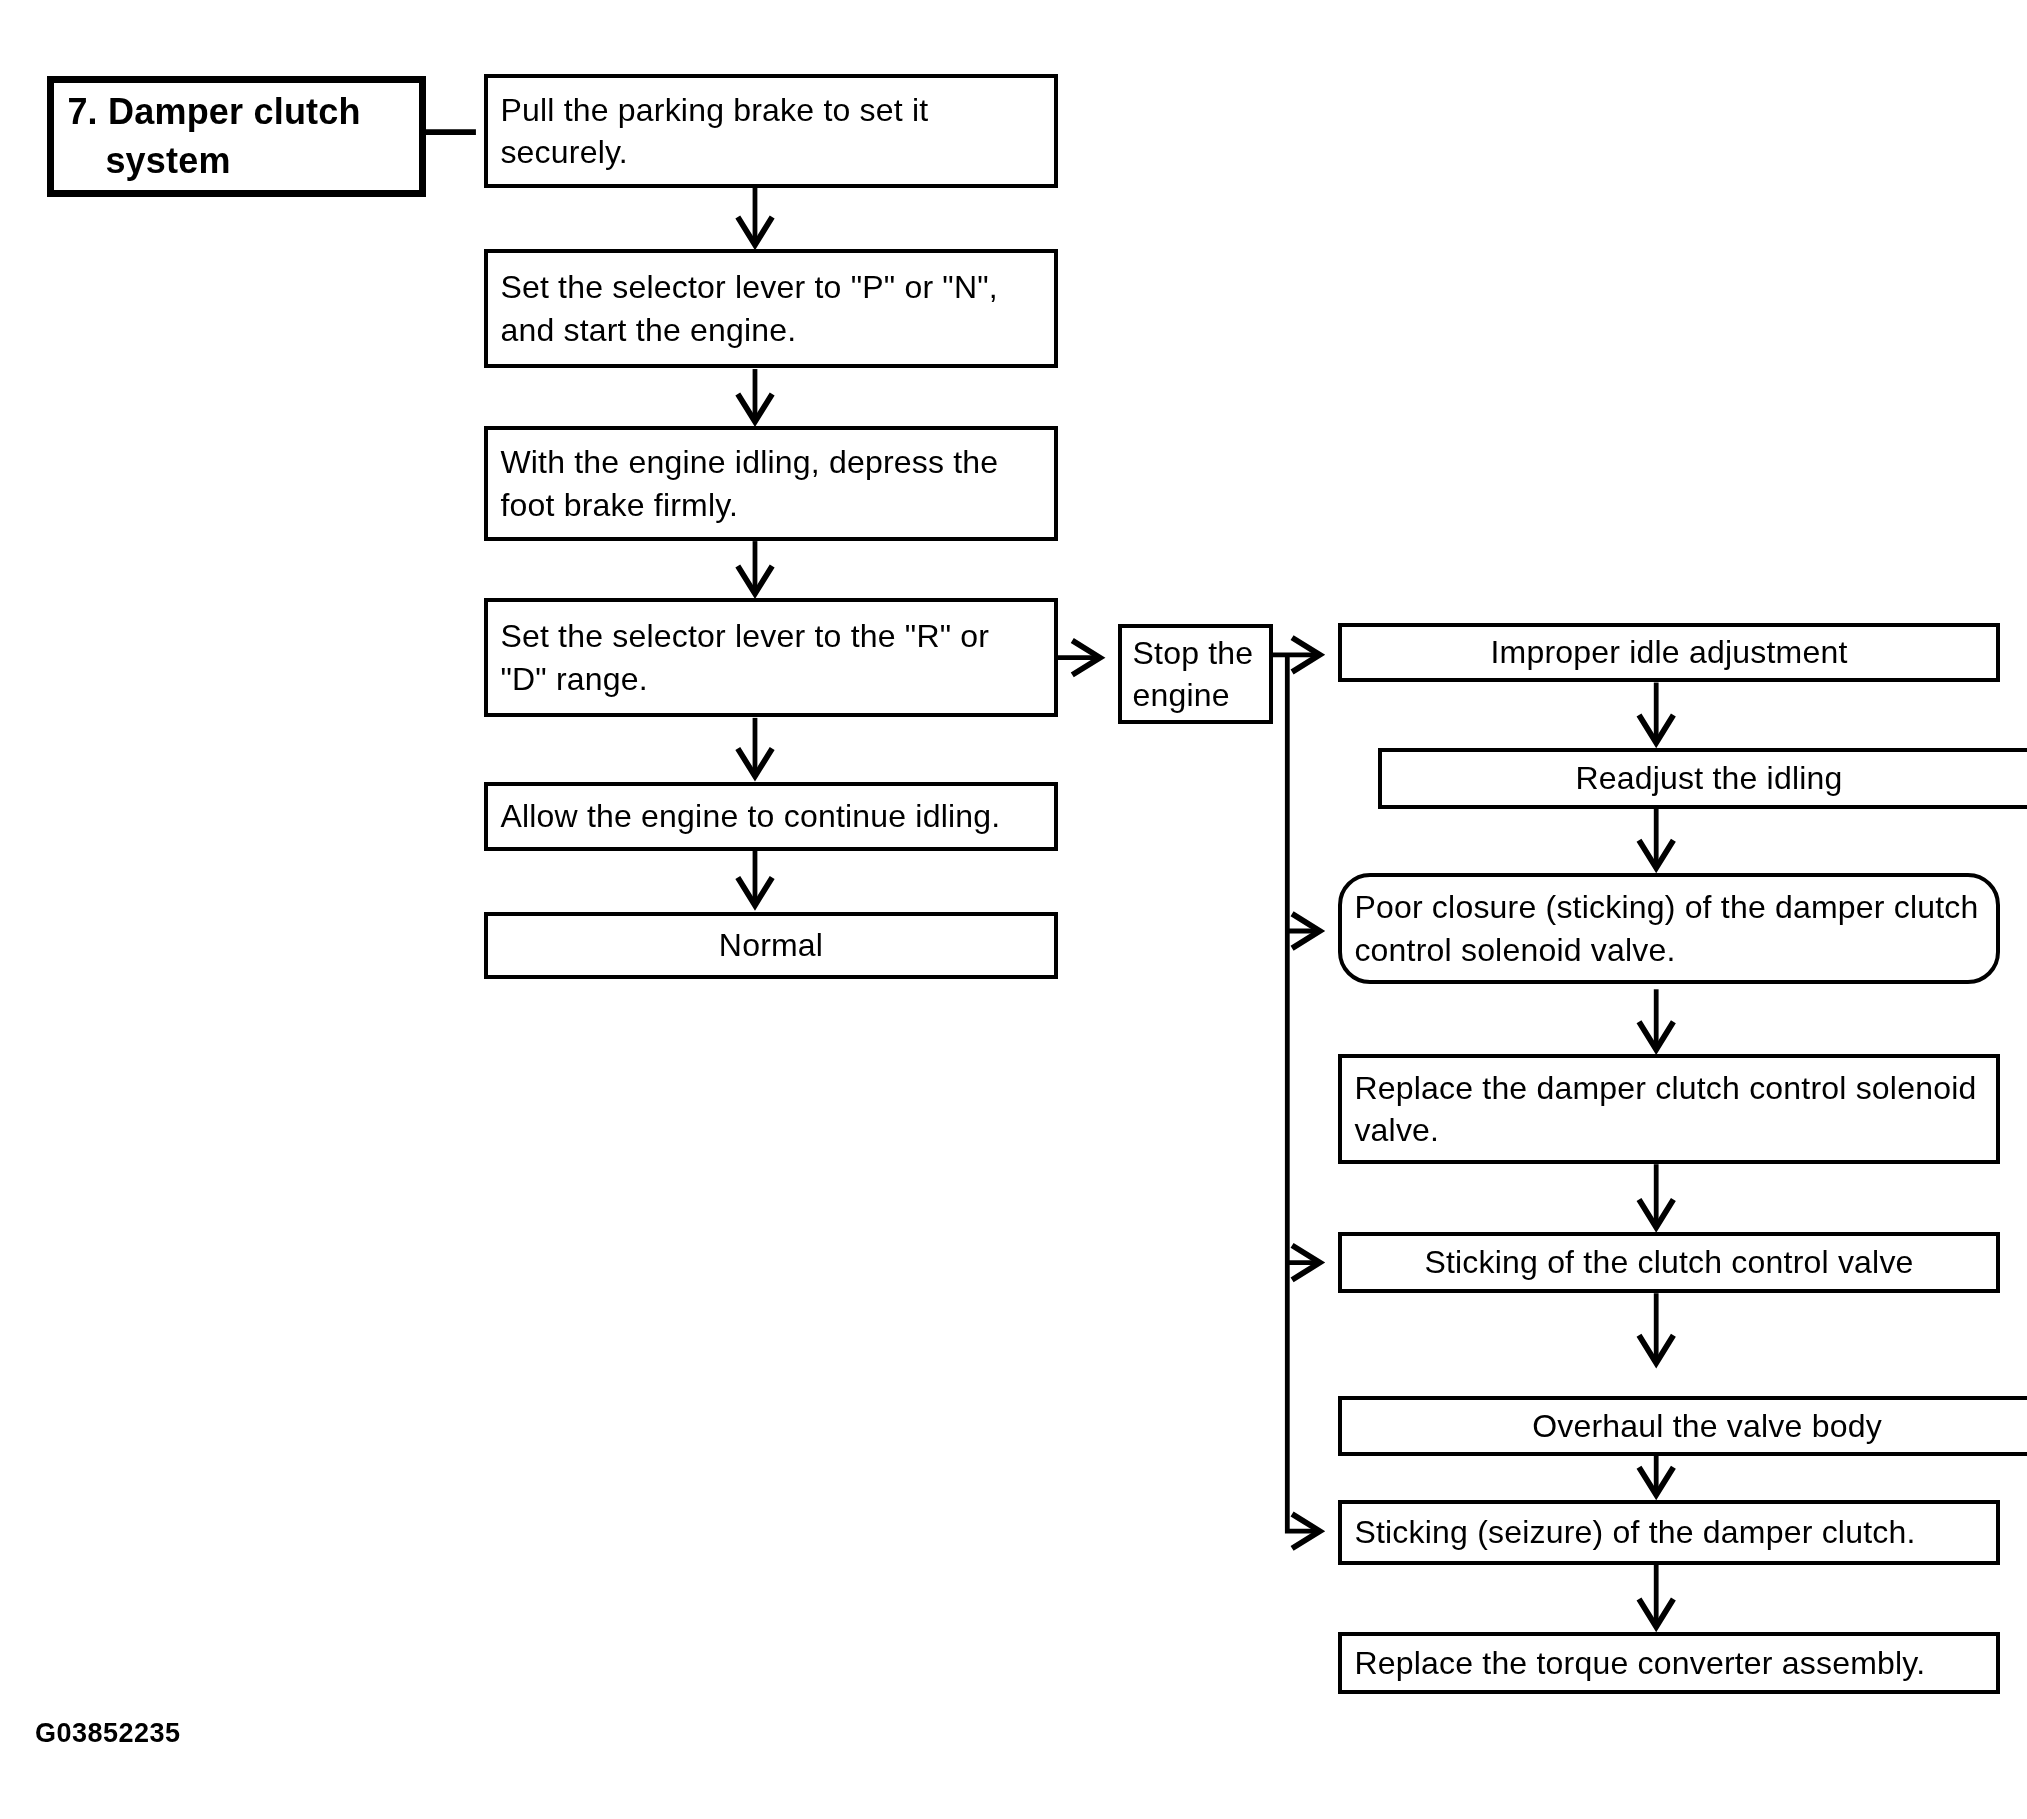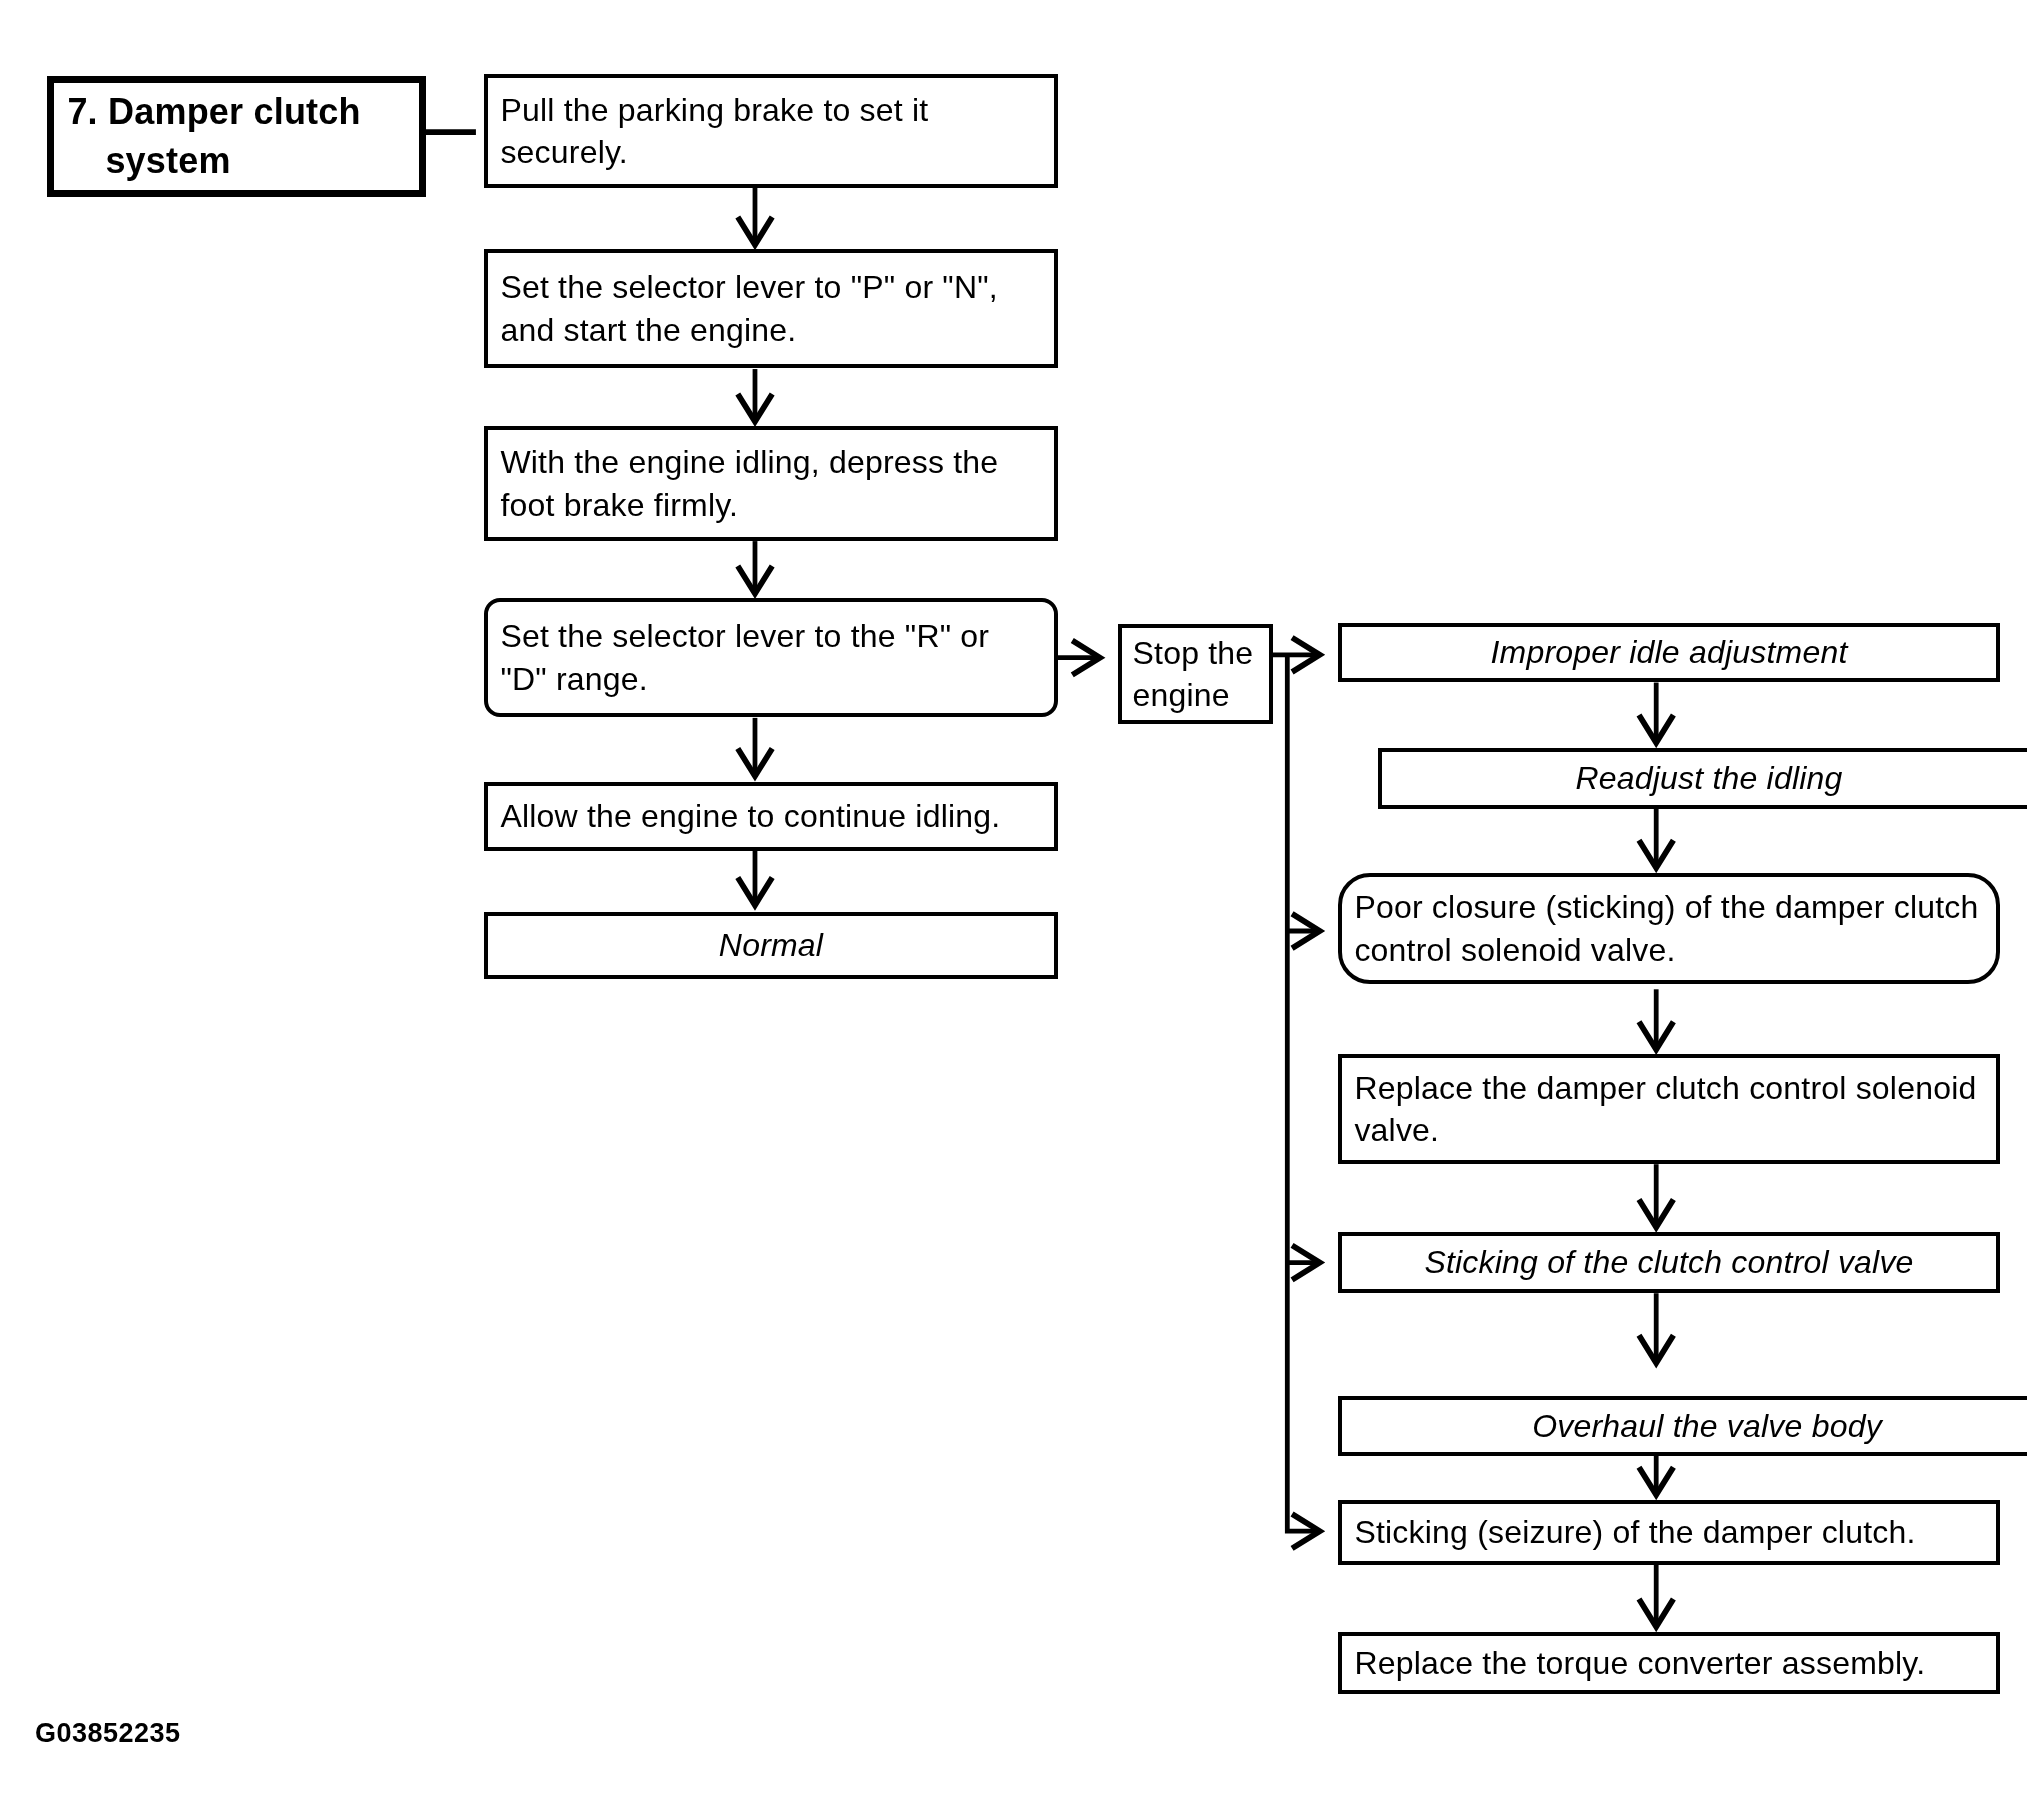--- a/index.html
+++ b/index.html
@@ -27,21 +27,20 @@
     font-size: 32px;
     line-height: 1.32;
     color: #000000;
     padding: 3.8px 12.4px;
     letter-spacing: 0.2px;
     margin-left: 12px;
   }
   .node.center {
     justify-content: center;
     text-align: left;
-    font-style: italic;
   }
   .title-node {
     border-width: 7.6px;
     font-weight: bold;
     font-size: 36px;
     line-height: 1.35;
     padding: 5.7px 13.4px;
   }
   .title-node .line2 { padding-left: 38px; display: block; }
   .title-node .line1 { display: block; }
@@ -104,21 +103,21 @@
   </div>
 
   <div class="node" style="left:472px; top:249px; width:574px; height:119px;">
     <span>Set the selector lever to "P" or "N", and start the engine.</span>
   </div>
 
   <div class="node" style="left:472px; top:426px; width:574px; height:115px;">
     <span>With the engine idling, depress the foot brake firmly.</span>
   </div>
 
-  <div class="node" style="left:472px; top:598px; width:574px; height:119px;border-radius:16px;">
+  <div class="node" style="left:472px; top:598px; width:574px; height:119px;">
     <span>Set the selector lever to the "R" or "D" range.</span>
   </div>
 
   <div class="node" style="left:472px; top:782px; width:574px; height:69px;">
     <span>Allow the engine to continue idling.</span>
   </div>
 
   <div class="node center" style="left:472px; top:912px; width:574px; height:67px;">
     <span>Normal</span>
   </div>

